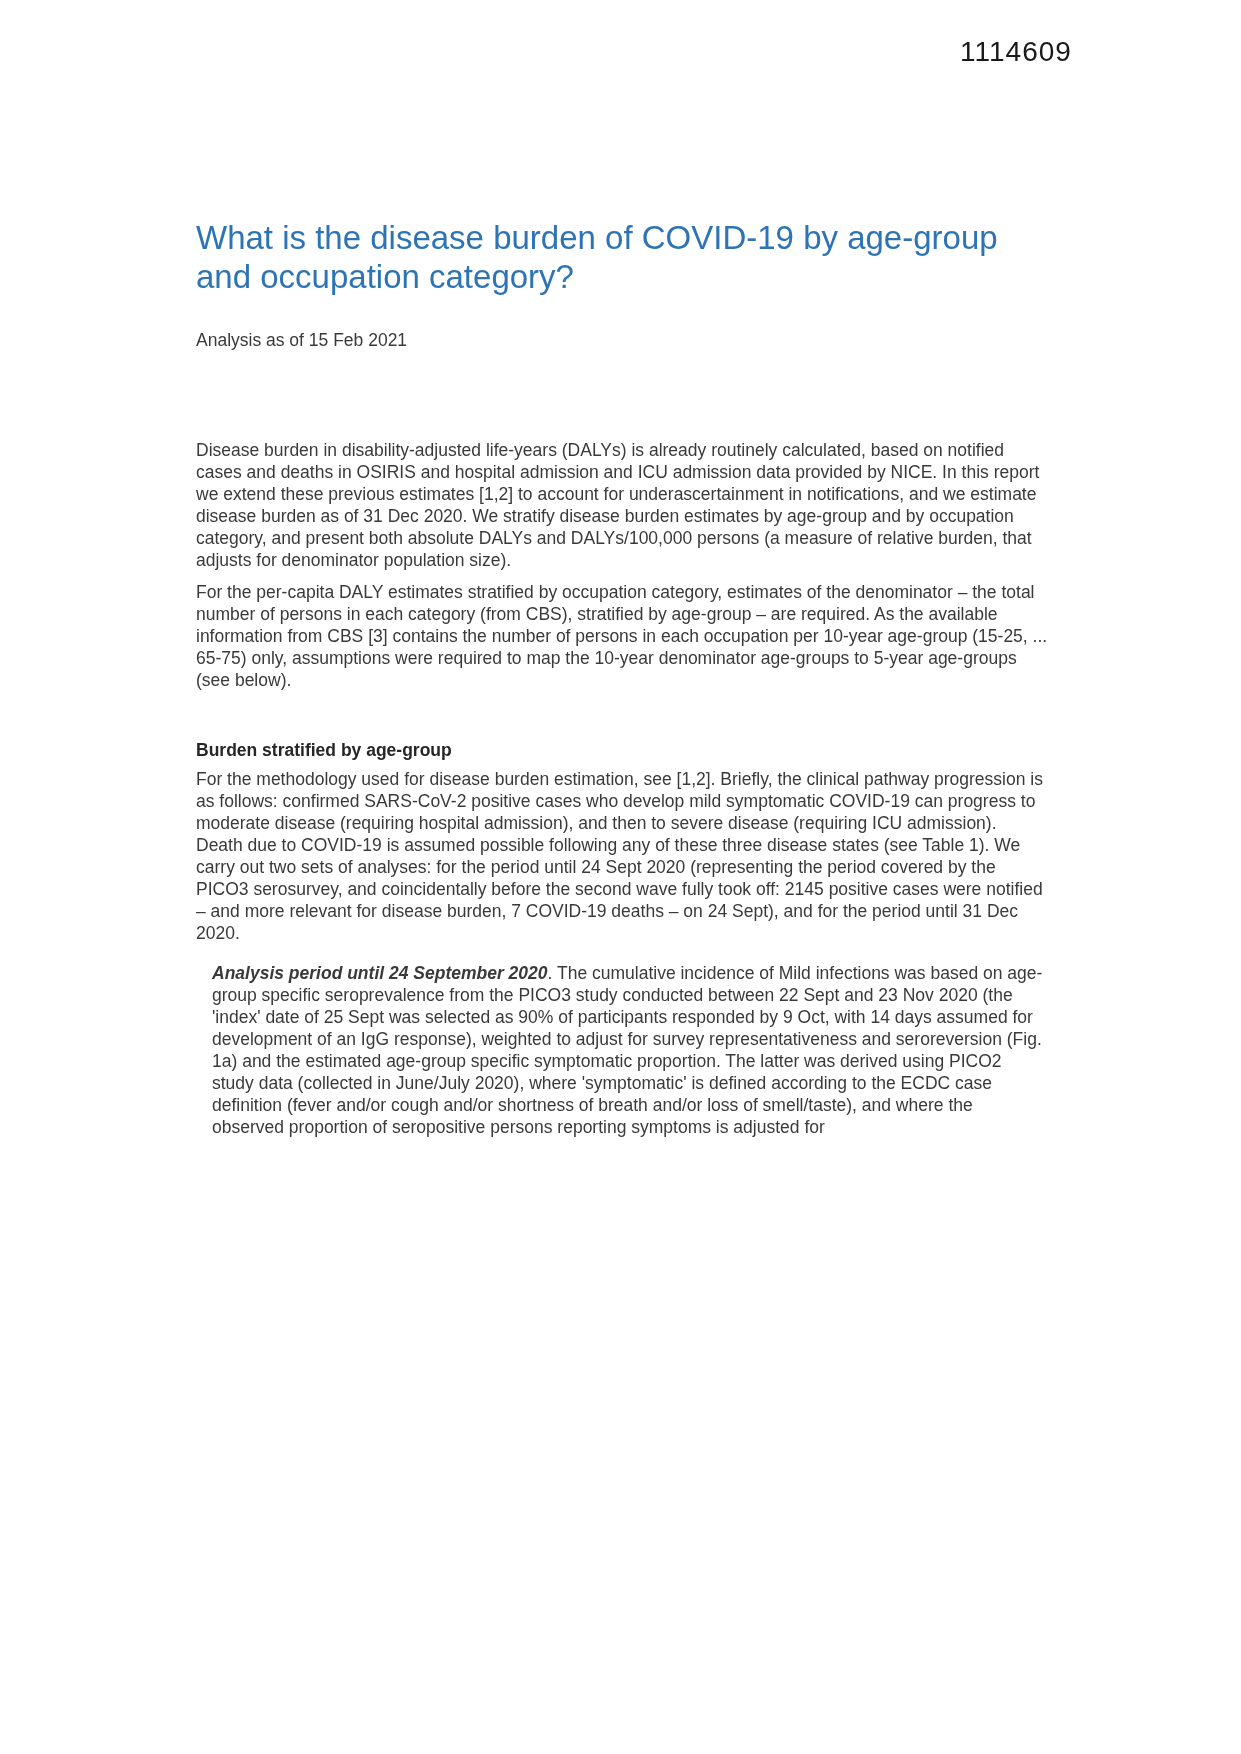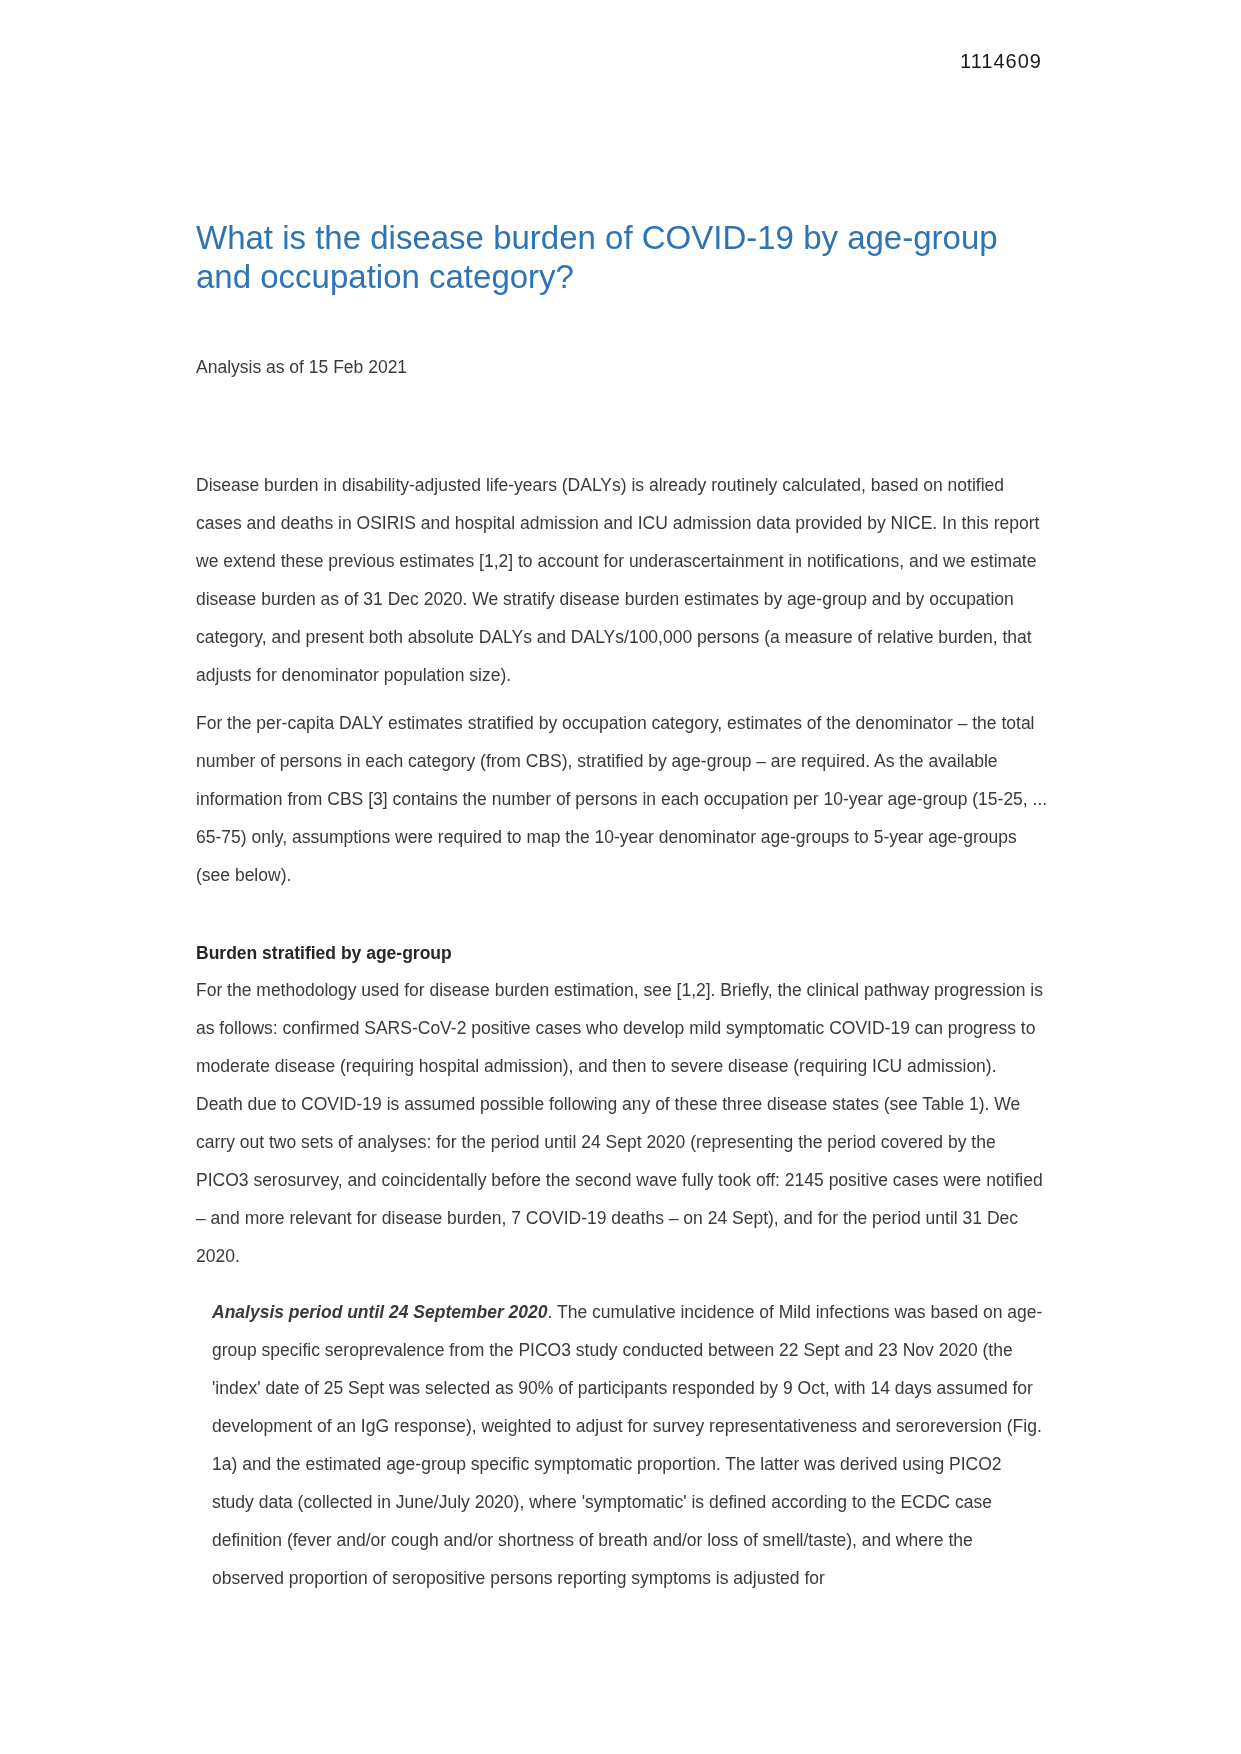--- a/index.html
+++ b/index.html
@@ -11,49 +11,49 @@
     position: relative;
     width: 1241px;
     height: 1754px;
     background: #ffffff;
     font-family: "Liberation Sans", sans-serif;
     color: #3a3a3a;
     overflow: hidden;
   }
   .page-number {
     position: absolute;
-    top: 50px;
+    top: 36px;
     left: 960px;
-    font-size: 20px;
+    font-size: 28px;
     letter-spacing: 1px;
     color: #1a1a1a;
   }
   .content {
     position: absolute;
     left: 196px;
     top: 0;
     width: 852px;
   }
   .title {
     margin: 218px 0 0 0;
     font-size: 33px;
     line-height: 39px;
     font-weight: 400;
     color: #2e74b5;
   }
   .dateline {
-    margin: 58px 0 0 0;
+    margin: 31px 0 0 0;
     font-size: 17.5px;
     line-height: 26px;
     color: #3a3a3a;
   }
   .body-para {
     margin: 10px 0 0 0;
     font-size: 17.5px;
-    line-height: 38px;
+    line-height: 22px;
     color: #3a3a3a;
     text-align: left;
   }
   .first-body {
     margin-top: 86px;
   }
   .section-heading {
     margin: 46px 0 0 0;
     font-size: 17.5px;
     line-height: 26.5px;

